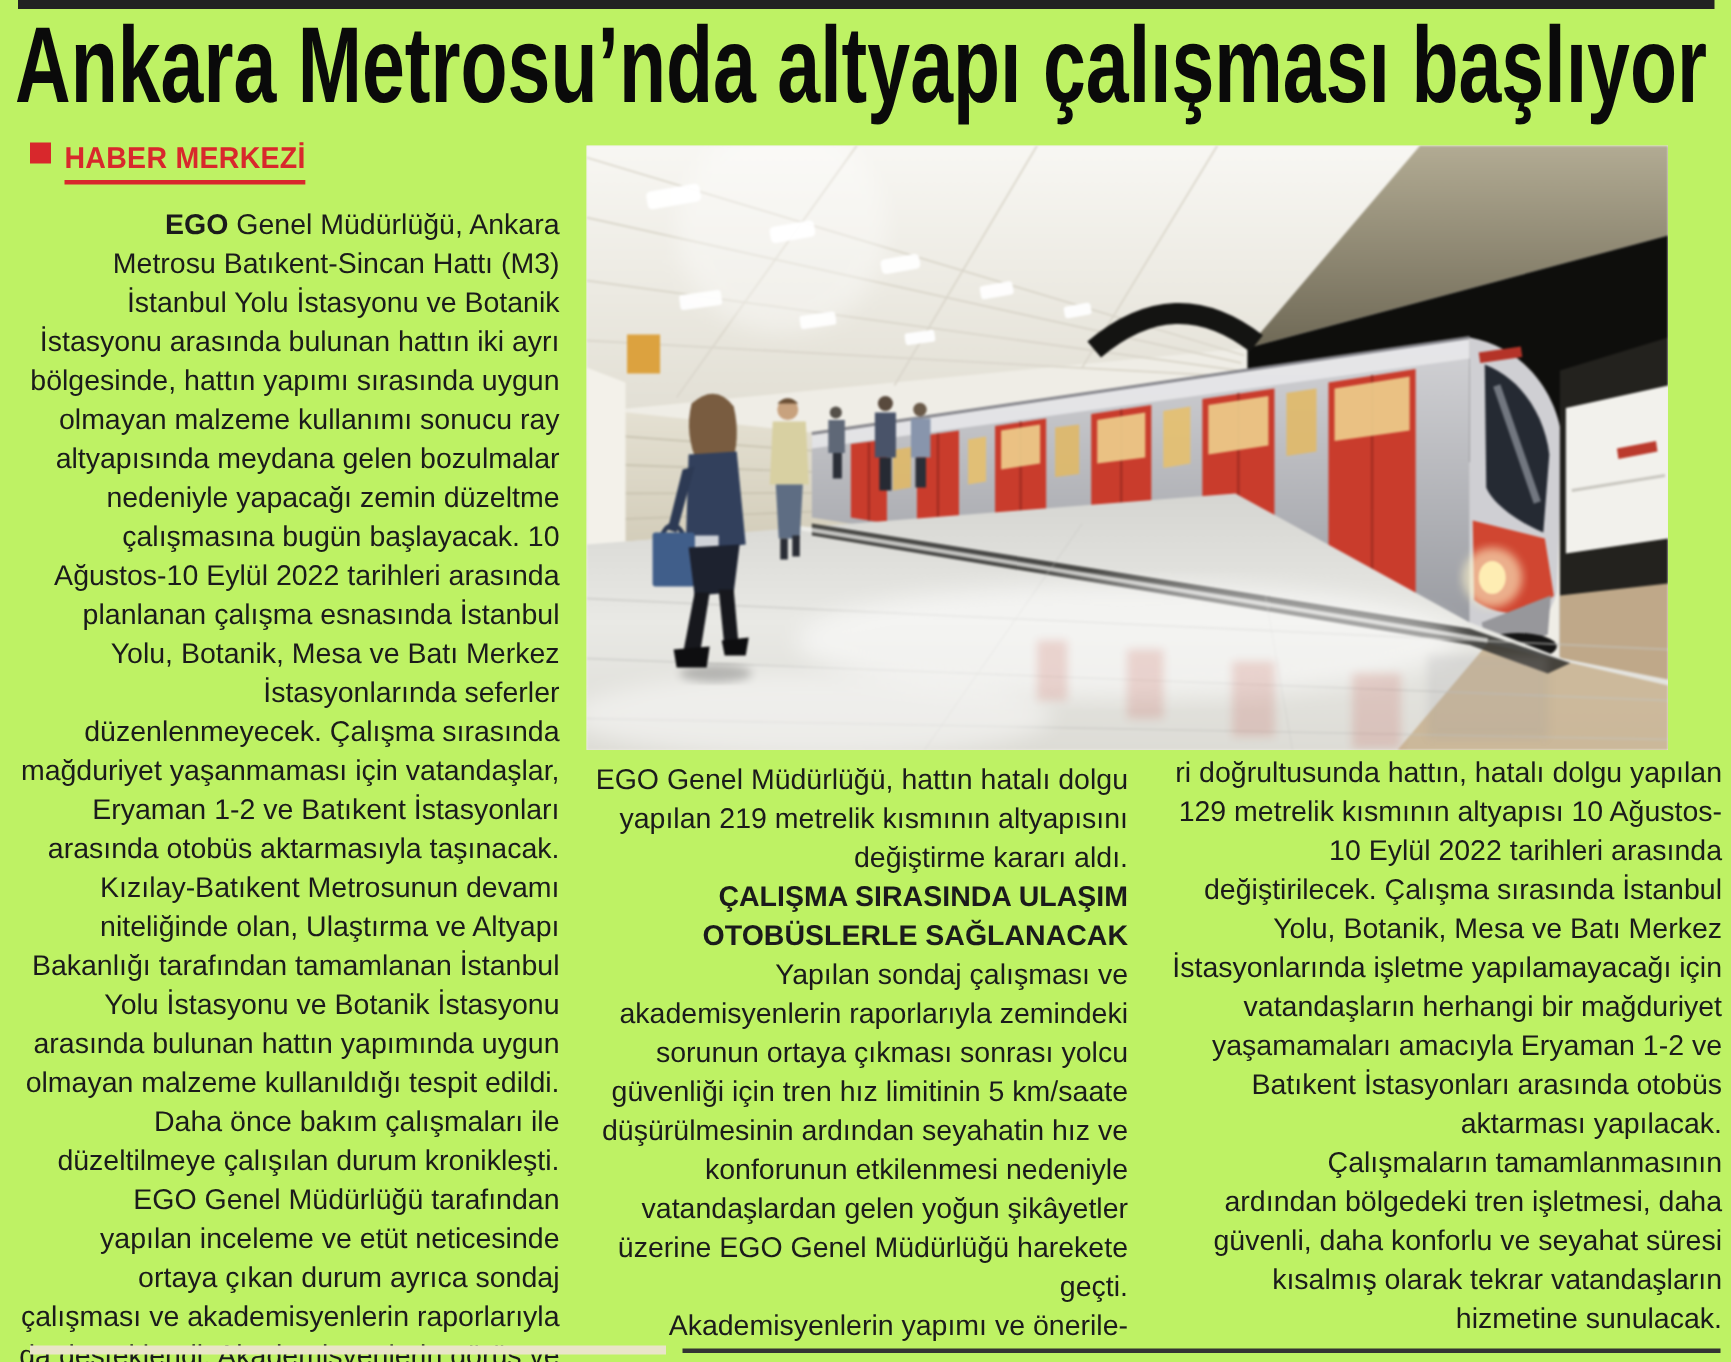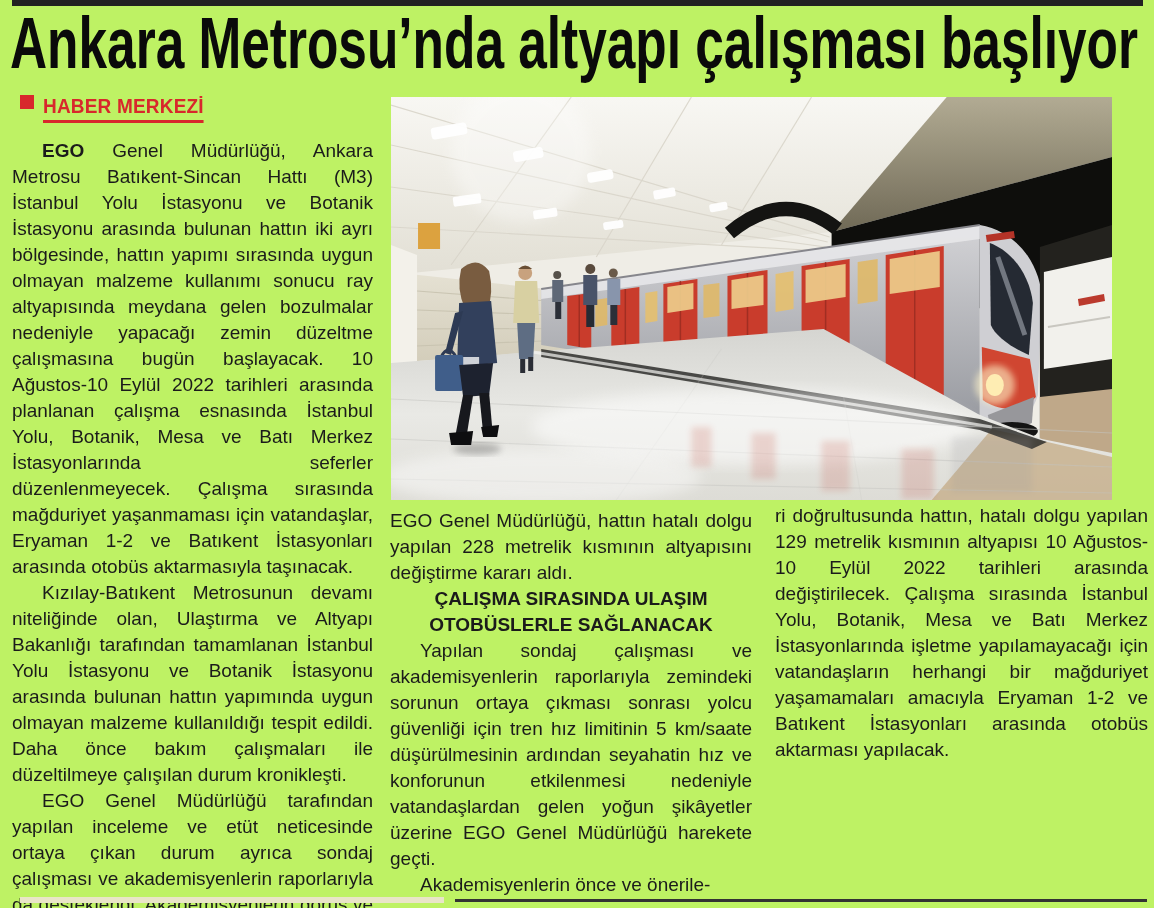--- a/index.html
+++ b/index.html
@@ -10,21 +10,21 @@
   .toprule{position:absolute;left:12px;top:0;width:1131px;height:6px;background:#222222;}
   .headline-svg{position:absolute;left:8px;top:4px;}
   .byline{position:absolute;left:20px;top:95px;display:flex;}
   .byline-sq{width:14px;height:14px;background:#d8282c;margin-right:9px;flex:0 0 auto;}
   .byline-label{
     font-weight:bold;font-size:20px;color:#d8282c;letter-spacing:.2px;
     border-bottom:3px solid #d8282c;padding-bottom:2px;
     transform:scaleX(.95);transform-origin:left center;white-space:nowrap;
   }
   .col{position:absolute;font-size:19px;line-height:26px;text-align:justify;}
-  .col p{margin:0;}
+  .col p{margin:0;text-align:right;}
   .col p.ind{text-indent:30px;}
   .col-left{left:12px;top:138px;width:361px;}
   .col-mid{left:390px;top:508px;width:362px;}
   .col-right{left:775px;top:503px;width:373px;}
   .subhead{font-weight:bold;text-align:center;line-height:26px;margin:0;}
   .photo{position:absolute;left:391px;top:97px;width:721px;height:403px;overflow:hidden;background:#efede6;}
   .photo svg{display:block;filter:blur(.7px) saturate(.95);}
   .rule-beige{position:absolute;left:20px;top:897px;width:424px;height:6px;background:#e9e5c8;}
   .rule-dark{position:absolute;left:455px;top:899px;width:692px;height:3px;background:#333333;}
 </style>
@@ -239,26 +239,27 @@
           <rect x="219" y="208" width="7" height="20" fill="#2b2f38"></rect>
           <circle cx="166" cy="178" r="4" fill="#555049"></circle>
           <rect x="161" y="183" width="11" height="22" fill="#5f6878"></rect>
           <rect x="164" y="205" width="6" height="17" fill="#2b2f38"></rect>
         </g>
       </g>
     </svg>
   </div>
 
   <div class="col col-mid">
-    <p>EGO Genel Müdürlüğü, hattın hatalı dolgu yapılan 228 metrelik kısmının altyapısını değiştirme kararı aldı.</p>
+    <p>EGO Genel Müdürlüğü, hattın hatalı dolgu yapılan 219 metrelik kısmının altyapısını değiştirme kararı aldı.</p>
     <p class="subhead">ÇALIŞMA SIRASINDA ULAŞIM OTOBÜSLERLE SAĞLANACAK</p>
     <p class="ind">Yapılan sondaj çalışması ve akademisyenlerin raporlarıyla zemindeki sorunun ortaya çıkması sonrası yolcu güvenliği için tren hız limitinin 5 km/saate düşürülmesinin ardından seyahatin hız ve konforunun etkilenmesi nedeniyle vatandaşlardan gelen yoğun şikâyetler üzerine EGO Genel Müdürlüğü harekete geçti.</p>
-    <p class="ind">Akademisyenlerin önce ve önerile-</p>
+    <p class="ind">Akademisyenlerin yapımı ve önerile-</p>
   </div>
 
   <div class="col col-right">
     <p>ri doğrultusunda hattın, hatalı dolgu yapılan 129 metrelik kısmının altyapısı 10 Ağustos-10 Eylül 2022 tarihleri arasında değiştirilecek. Çalışma sırasında İstanbul Yolu, Botanik, Mesa ve Batı Merkez İstasyonlarında işletme yapılamayacağı için vatandaşların herhangi bir mağduriyet yaşamamaları amacıyla Eryaman 1-2 ve Batıkent İstasyonları arasında otobüs aktarması yapılacak.</p>
+    <p class="ind">Çalışmaların tamamlanmasının ardından bölgedeki tren işletmesi, daha güvenli, daha konforlu ve seyahat süresi kısalmış olarak tekrar vatandaşların hizmetine sunulacak.</p>
   </div>
 
   <div class="rule-beige"></div>
   <div class="rule-dark"></div>
 
 </div>
 
 </body></html>

